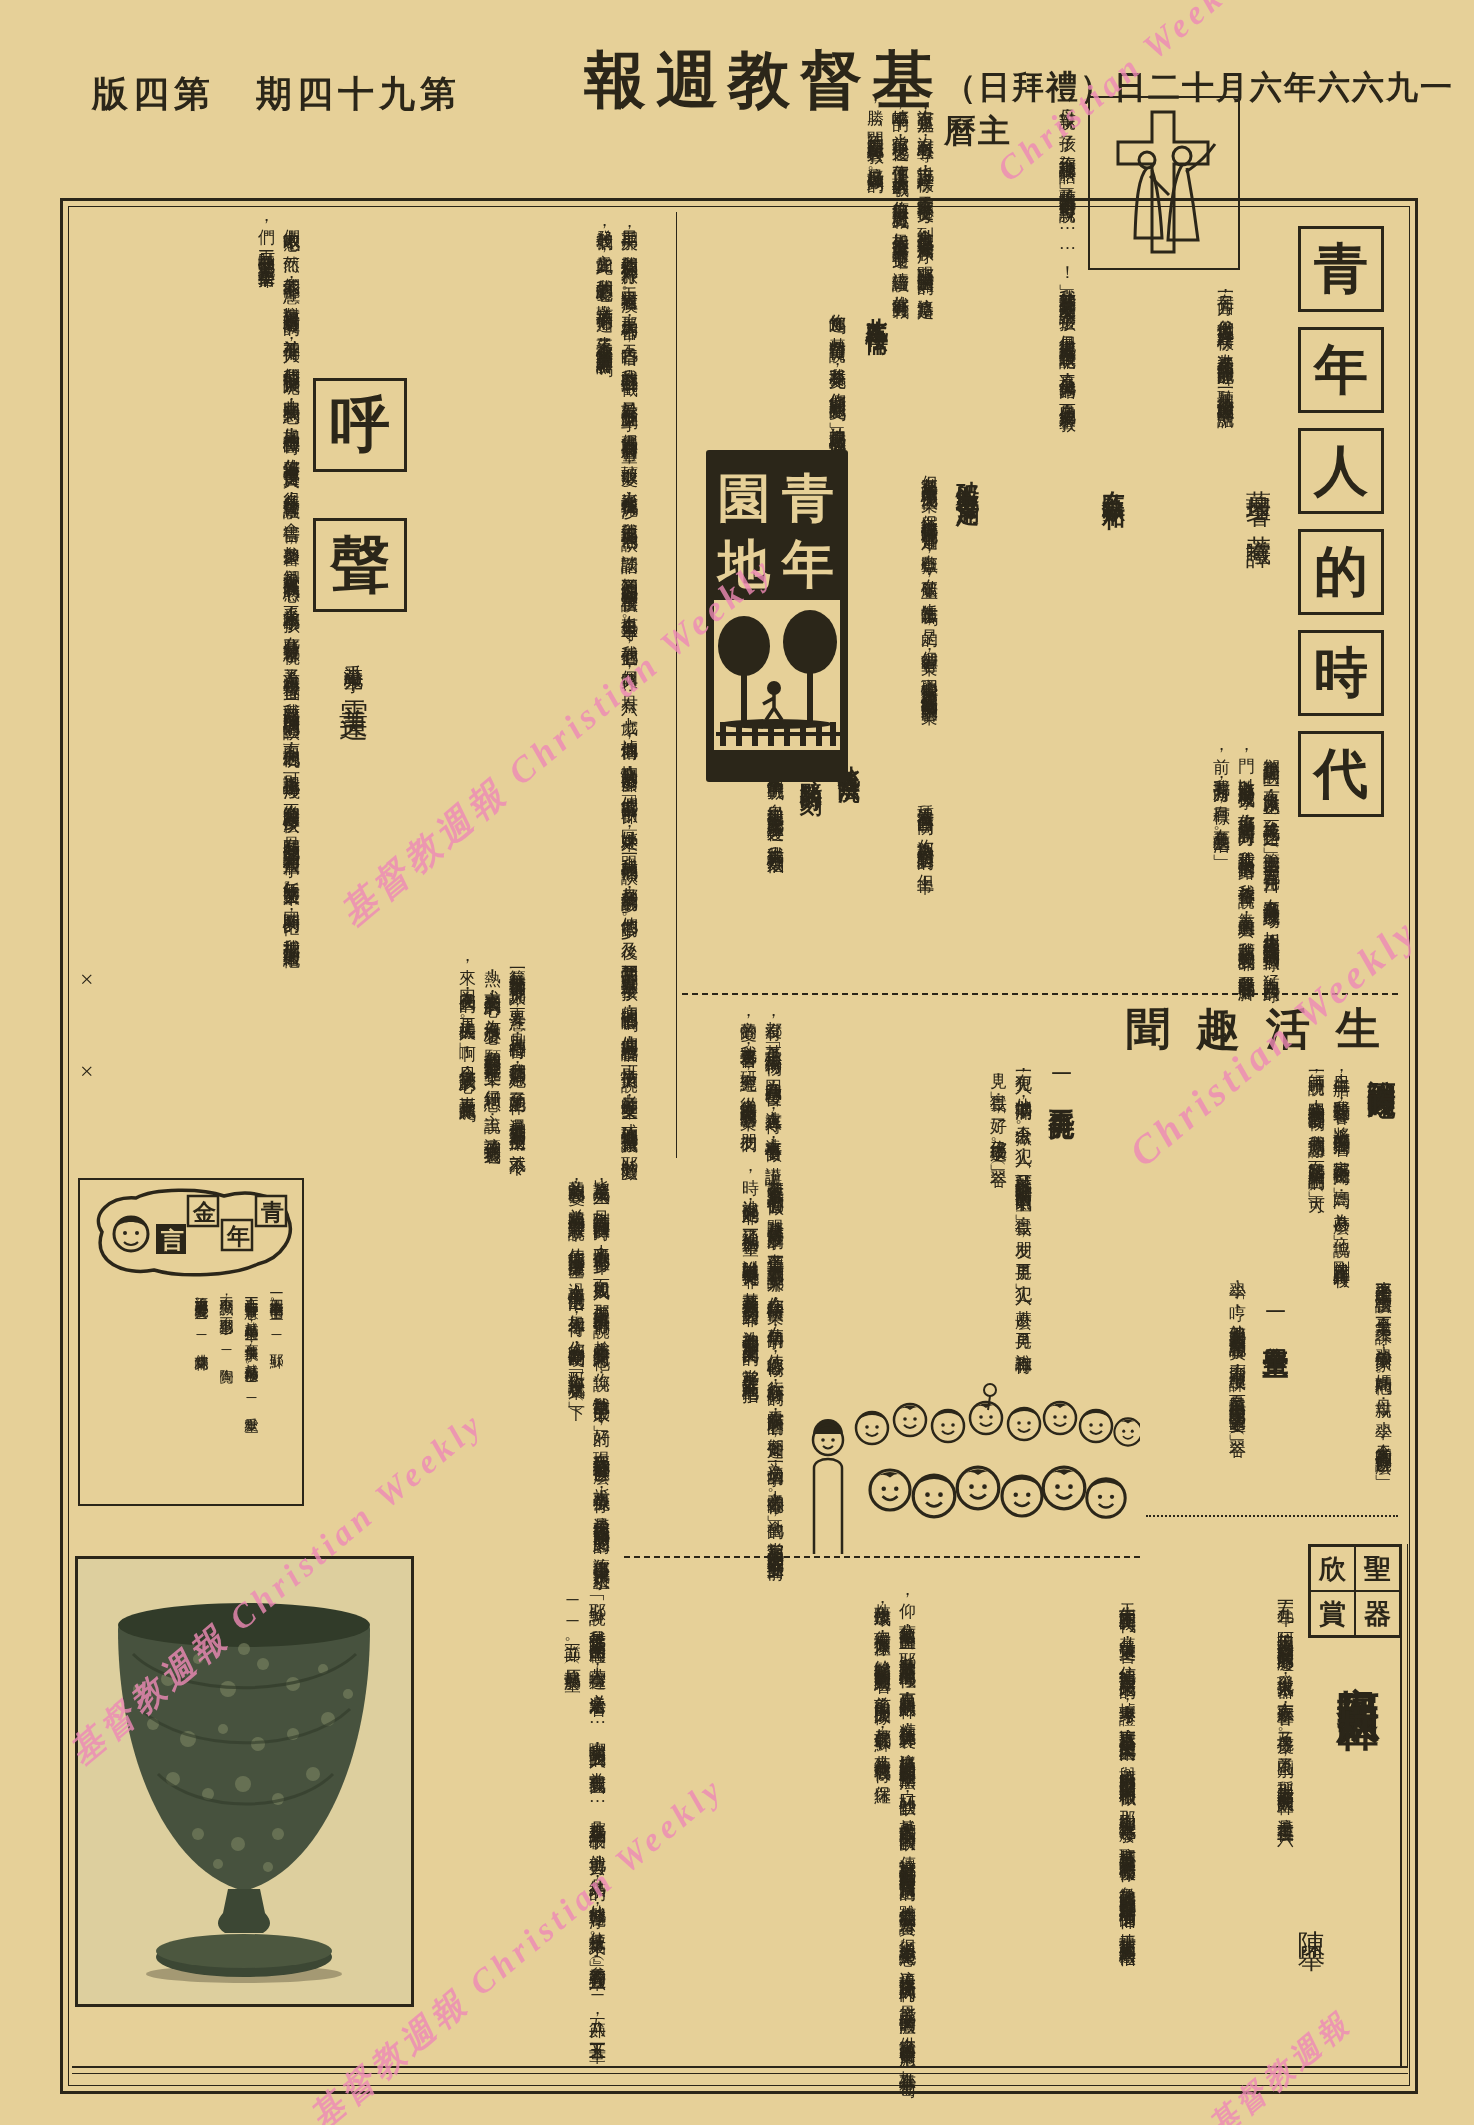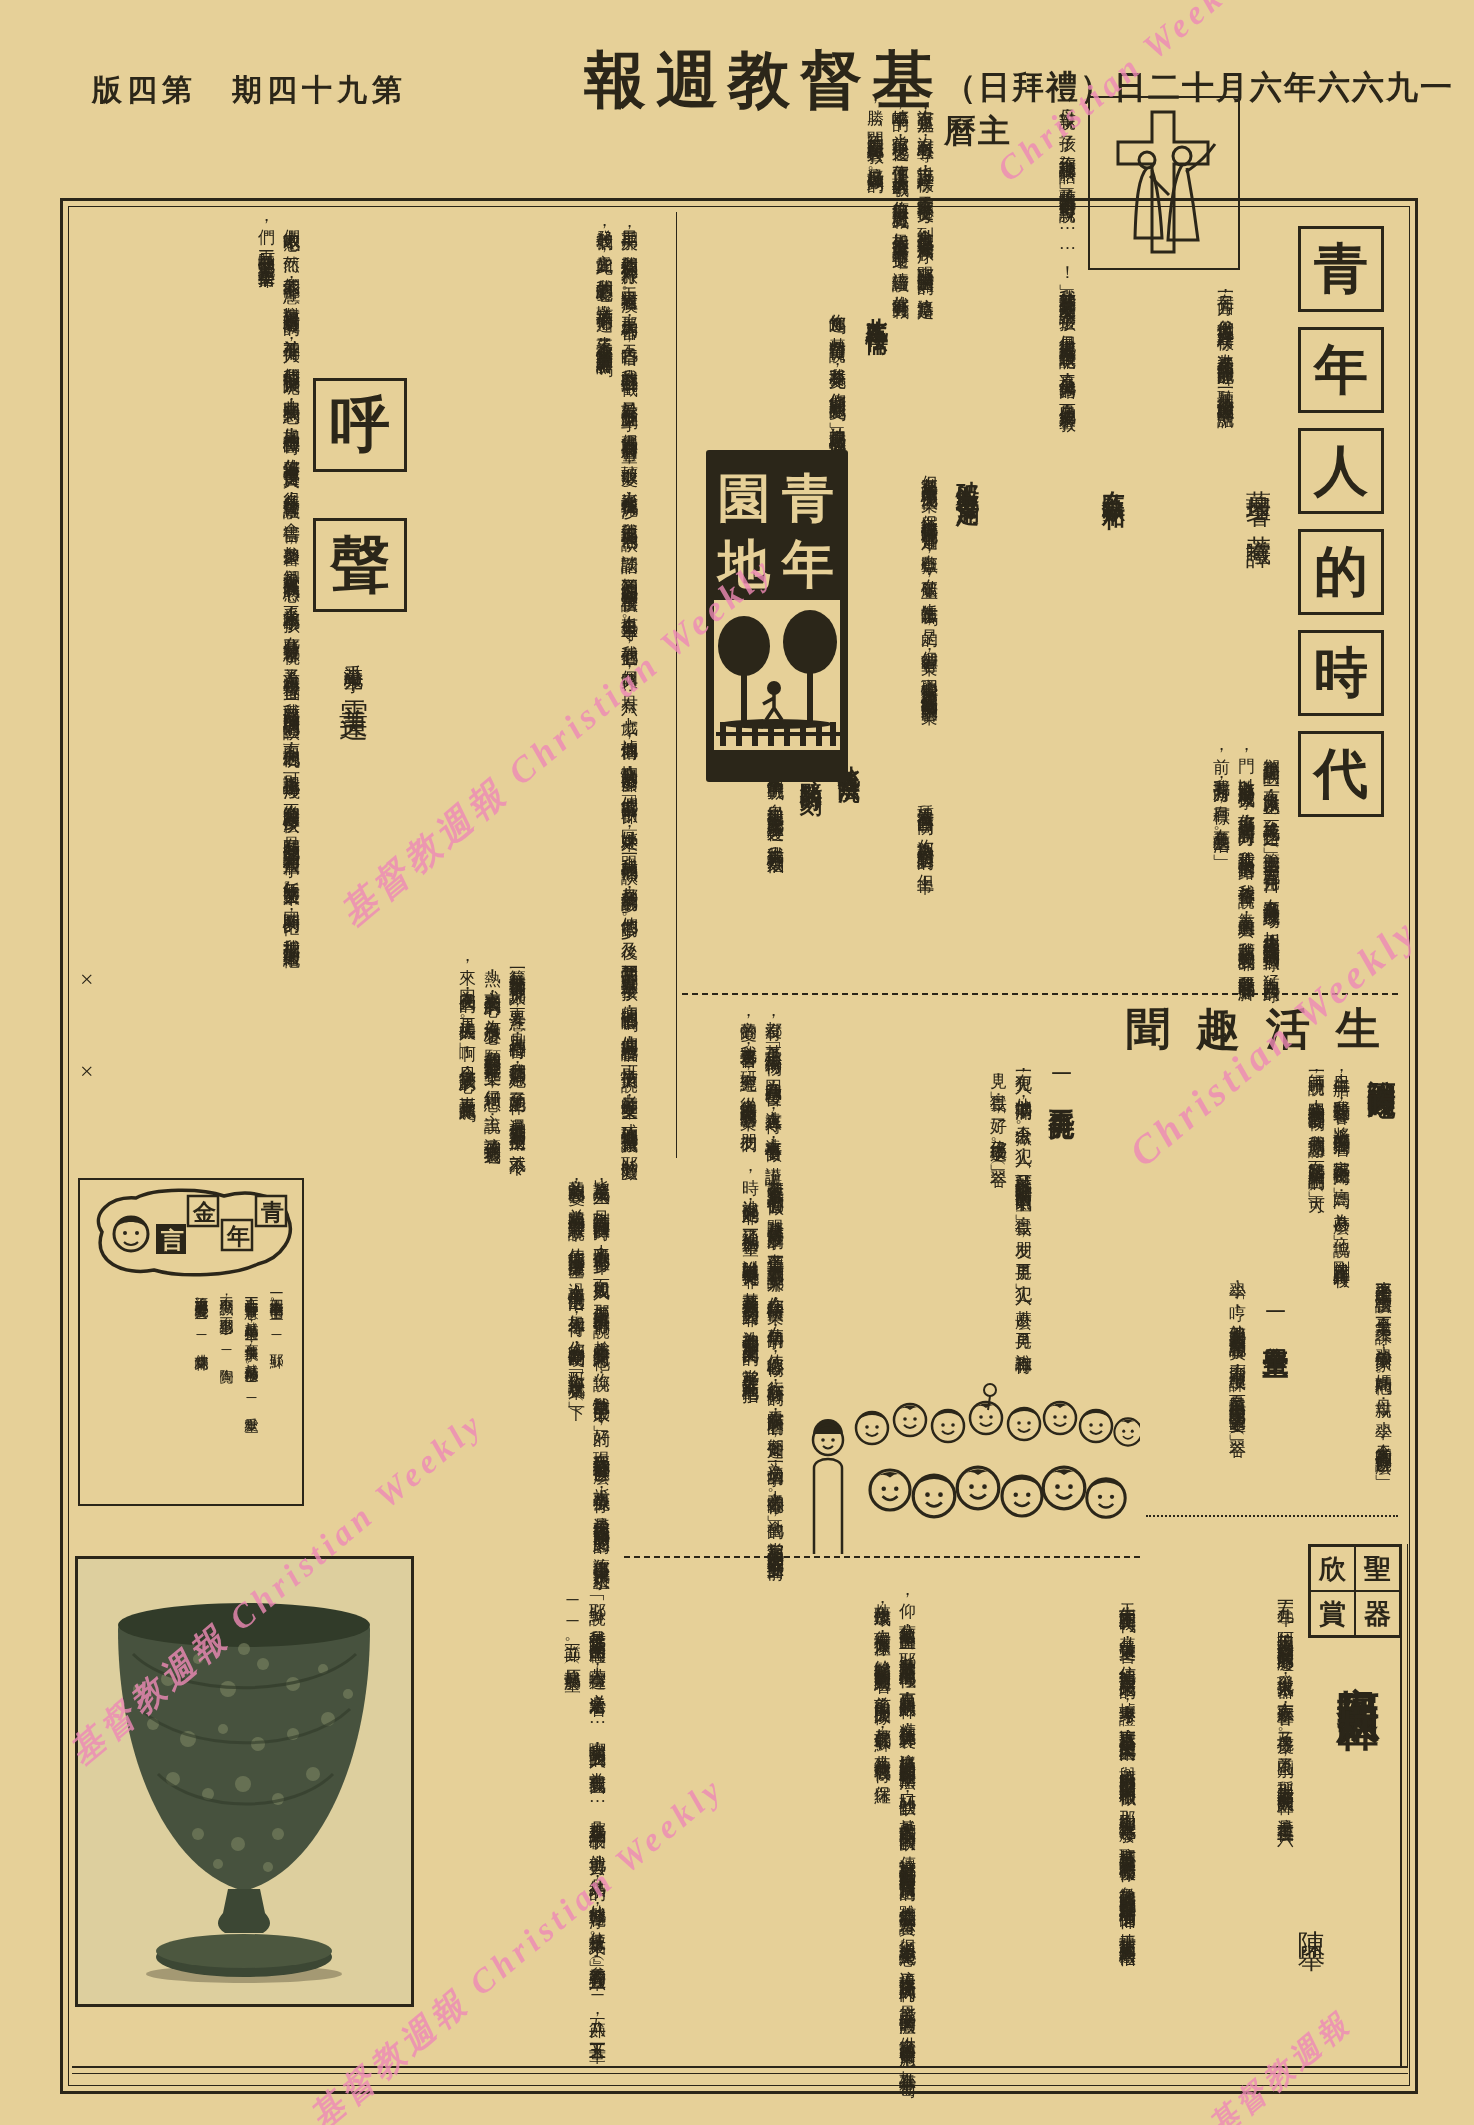--- a/index.html
+++ b/index.html
@@ -26,21 +26,21 @@
   .quote{margin:0 3px;}
   svg text{font-family:"Liberation Serif", serif;}
 </style>
 </head>
 <body>
 
 <div id="page">
 
   <div class="abs" style="left:584px;top:38px;font-size:62px;font-weight:bold;letter-spacing:10px;">報週教督基</div>
   <div class="abs" style="left:944px;top:66px;font-size:32px;letter-spacing:2px;font-weight:bold;">（日拜禮）日二十月六年六六九一曆主</div>
-  <div class="abs" style="left:92px;top:70px;font-size:30px;letter-spacing:5px;font-weight:bold;text-align:right;">版四第　期四十九第</div>
+  <div class="abs" style="left:92px;top:70px;font-size:36px;letter-spacing:5px;font-weight:bold;text-align:right;">版四第　期四十九第</div>
 
   <div class="abs frame" style="left:60px;top:198px;width:1352px;height:1890px;"></div>
 
   <div class="abs wm" style="left:990px;top:160px;font-size:34px;">Christian Weekly</div>
   <div class="abs wm" style="left:330px;top:900px;font-size:36px;">基督教週報 Christian Weekly</div>
   <div class="abs wm" style="left:1120px;top:1140px;font-size:40px;">Christian Weekly</div>
   <div class="abs wm" style="left:60px;top:1740px;font-size:34px;">基督教週報 Christian Weekly</div>
   <div class="abs wm" style="left:300px;top:2105px;font-size:34px;">基督教週報 Christian Weekly</div>
   <div class="abs wm" style="left:1200px;top:2115px;font-size:30px;">基督教週報</div>
 

